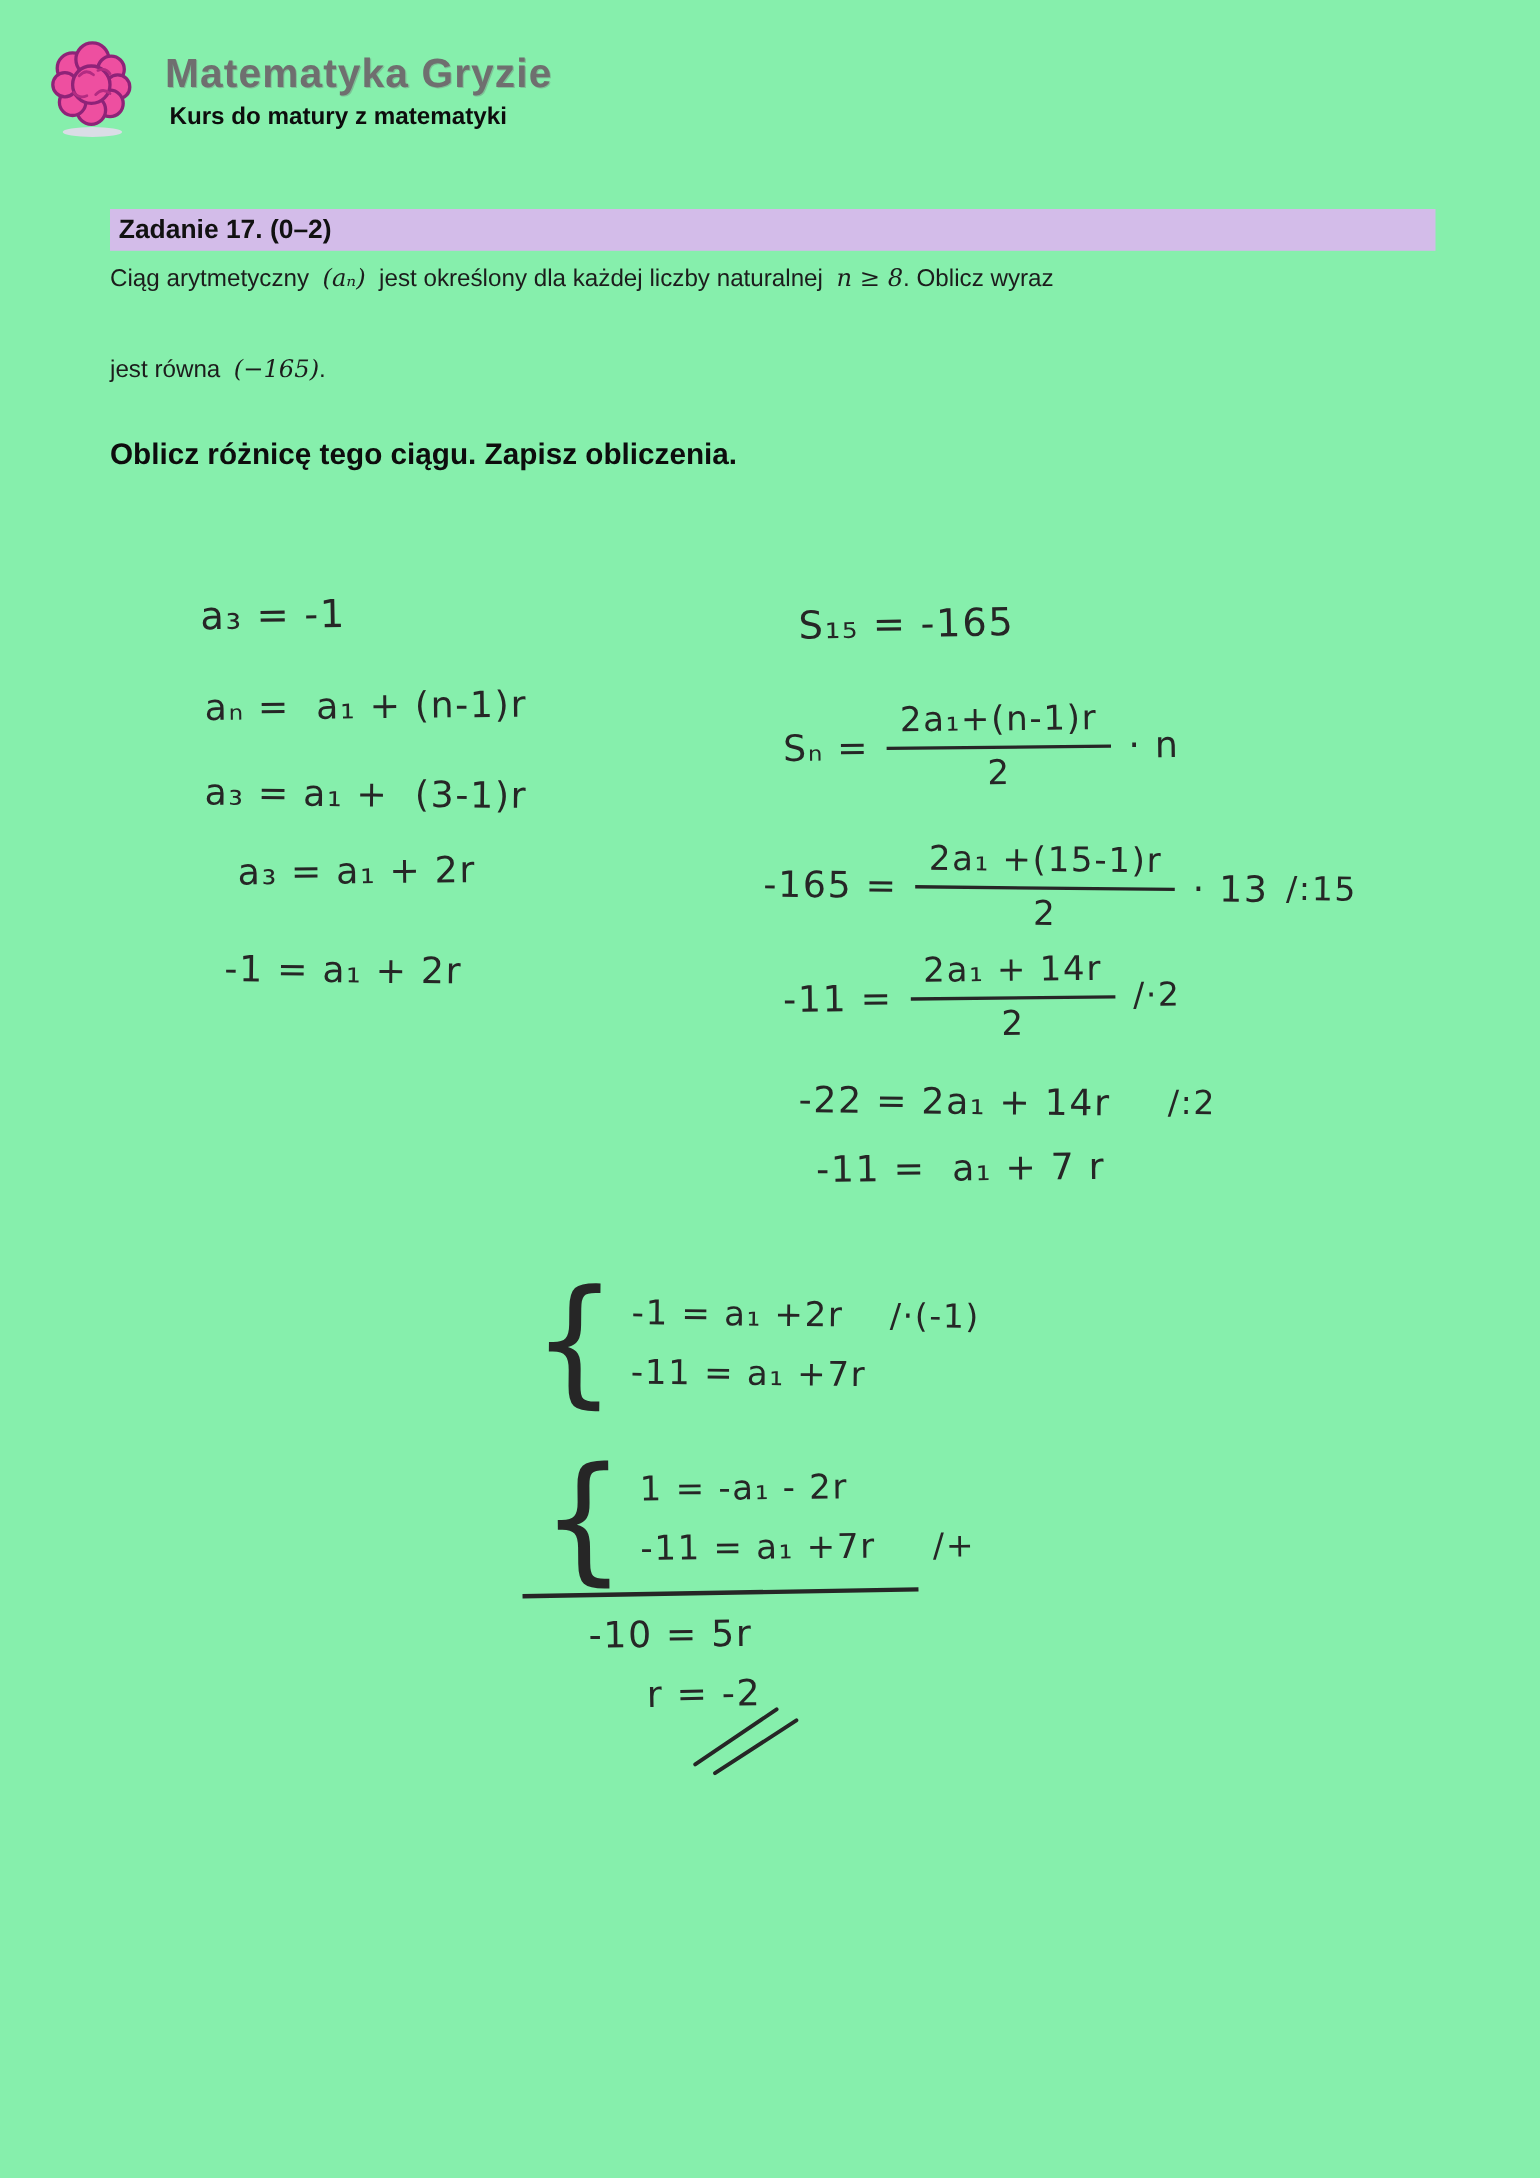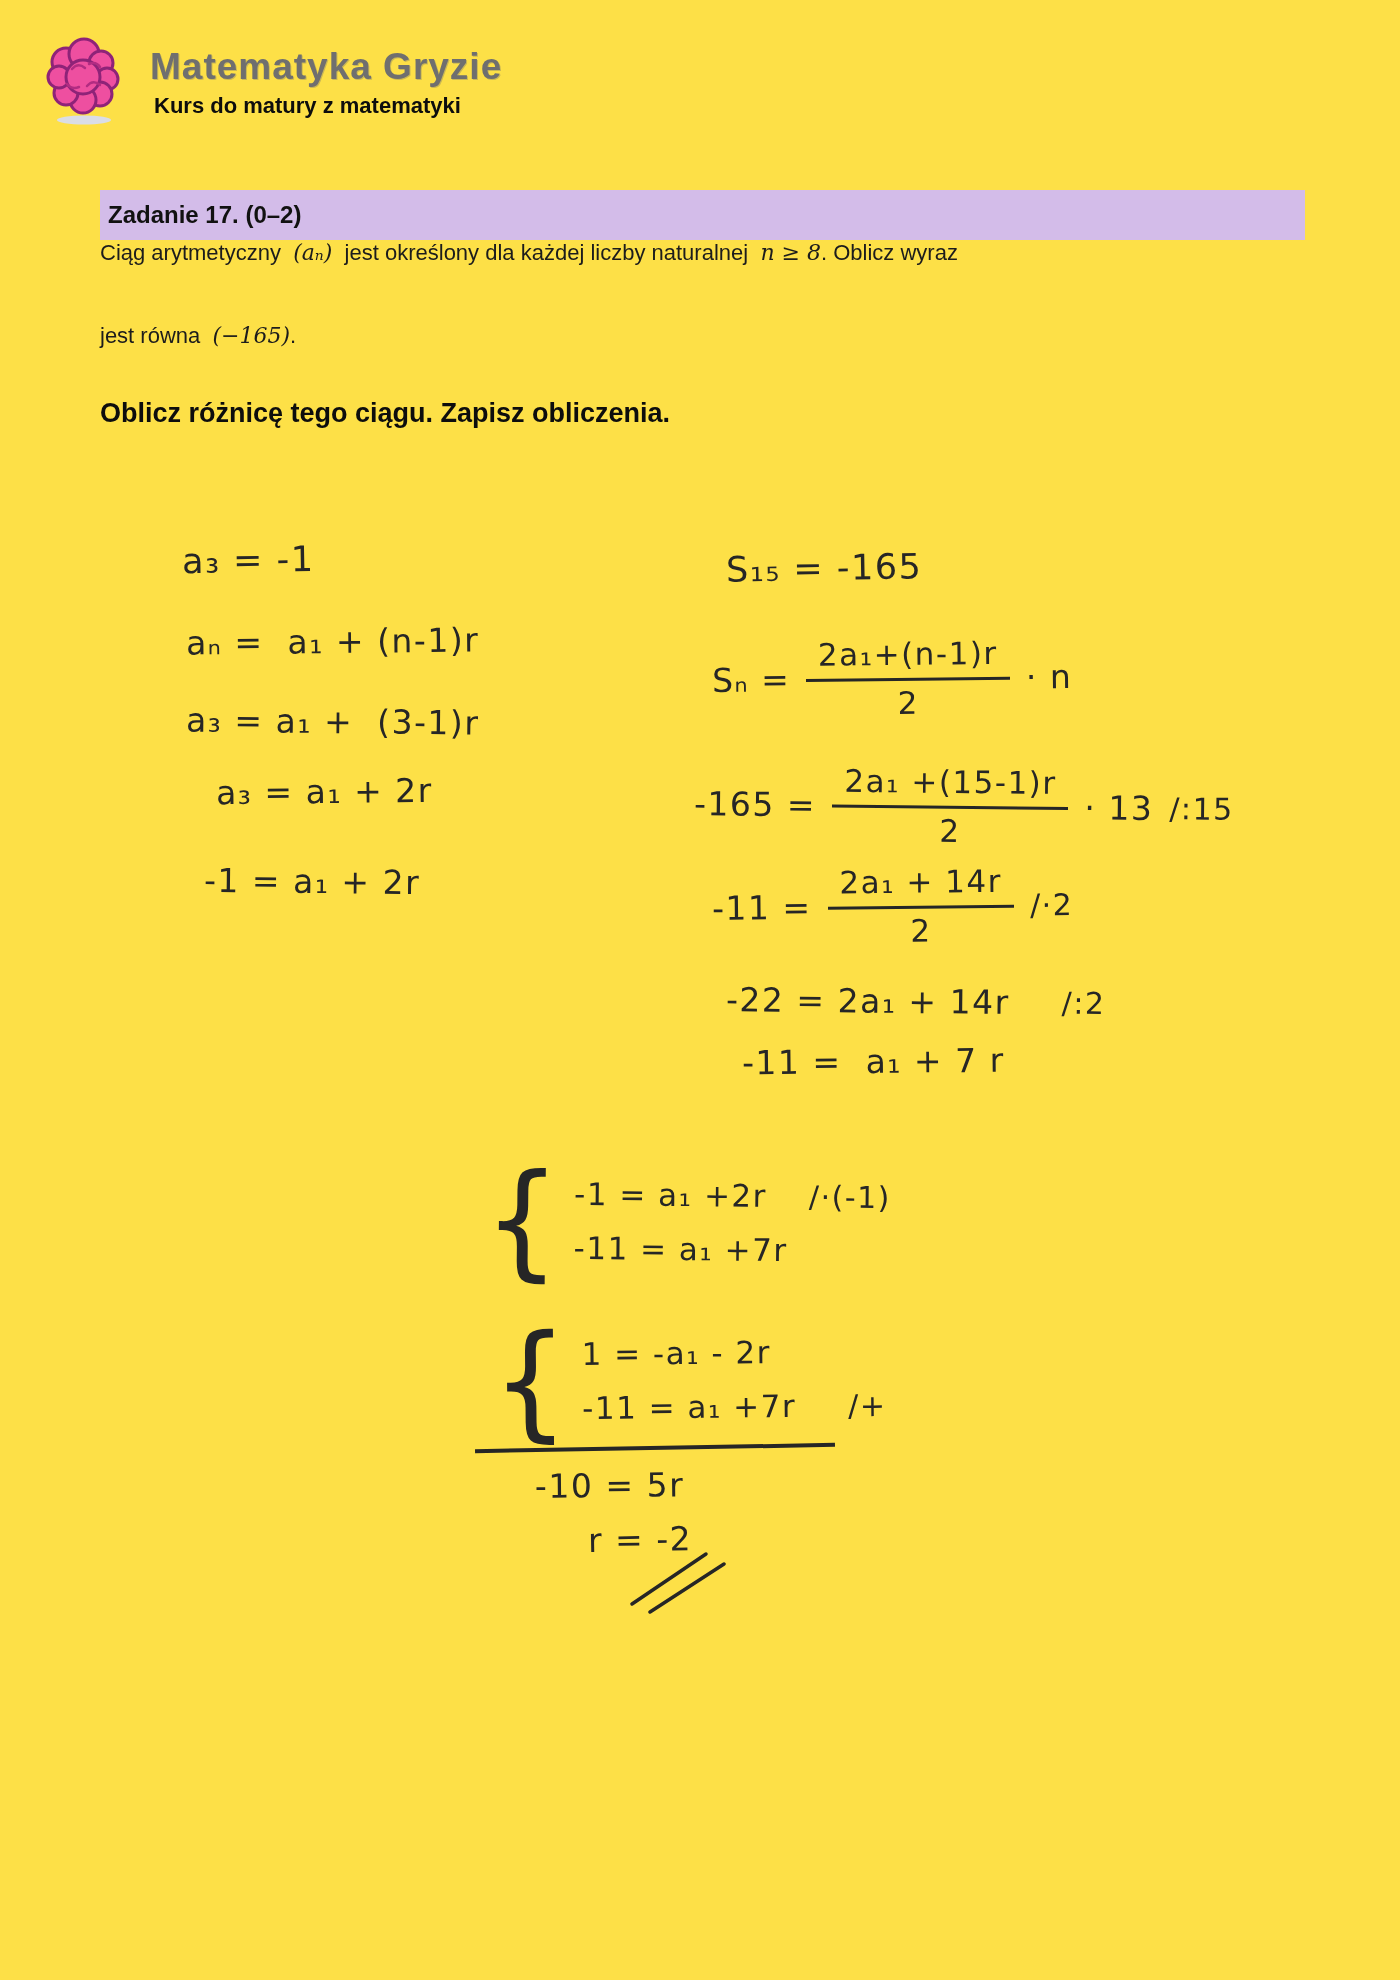--- a/index.html
+++ b/index.html
@@ -1,35 +1,35 @@
 <!DOCTYPE html>
 <html><head>
 <meta charset="utf-8">
 <style>
   html, body { margin:0; padding:0; background:#ffffff; }
   .page {
-    position:relative; width:1400px; height:1980px; background:#fde047;
+    position:relative; width:1400px; height:1980px; background:#86efac;
     font-family:"Liberation Sans", sans-serif; overflow:hidden; color:#1c1c1c;
   }
 
   
   .logo { position:absolute; left:40px; top:34px; }
   .brand-title {
     position:absolute; left:150px; top:46px;
     font-size:37px; font-weight:bold; color:#6f6f6f; letter-spacing:1px;
     text-shadow:1px 1px 0 rgba(110,110,110,.35);
   }
   .brand-subtitle {
     position:absolute; left:154px; top:93px;
     font-size:22px; font-weight:bold; color:#0d0d0d;
   }
 
   
   .task-bar {
-    position:absolute; left:100px; top:190px; width:1205px; height:50px;
+    position:absolute; left:100px; top:190px; width:1205px; height:38px;
     background:#d3bce9; display:flex; align-items:center;
     padding-left:8px; box-sizing:border-box;
   }
   .task-bar span { font-size:24px; font-weight:bold; color:#111; }
 
   
   .pline { position:absolute; left:100px; font-size:22px; color:#1c1c1c; white-space:pre; }
   .math  { font-family:"DejaVu Serif", serif;font-style:italic; }
   .instruction {
     position:absolute; left:100px; top:398px;

